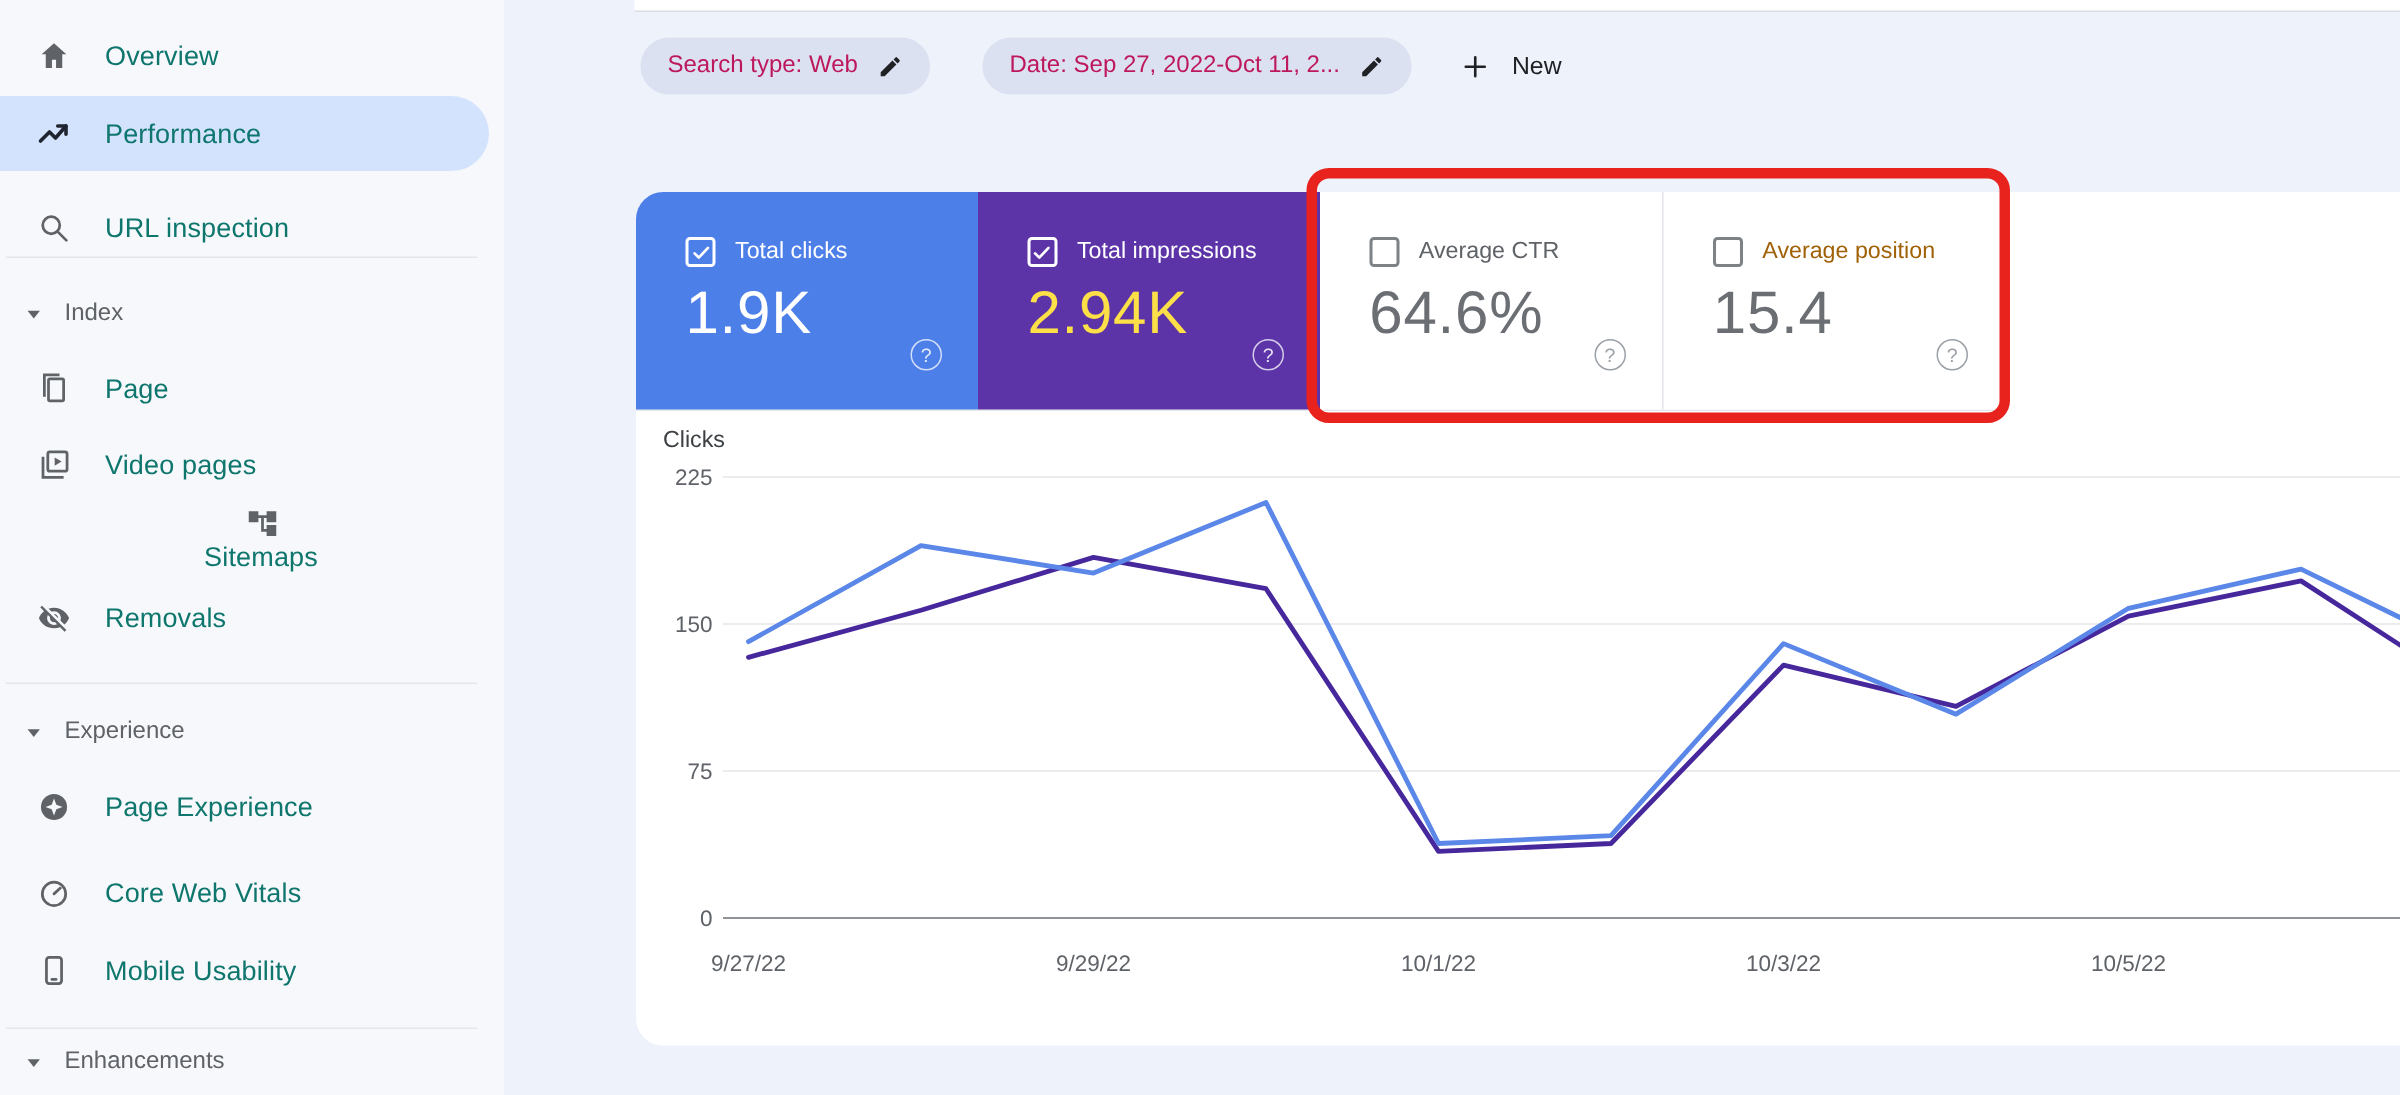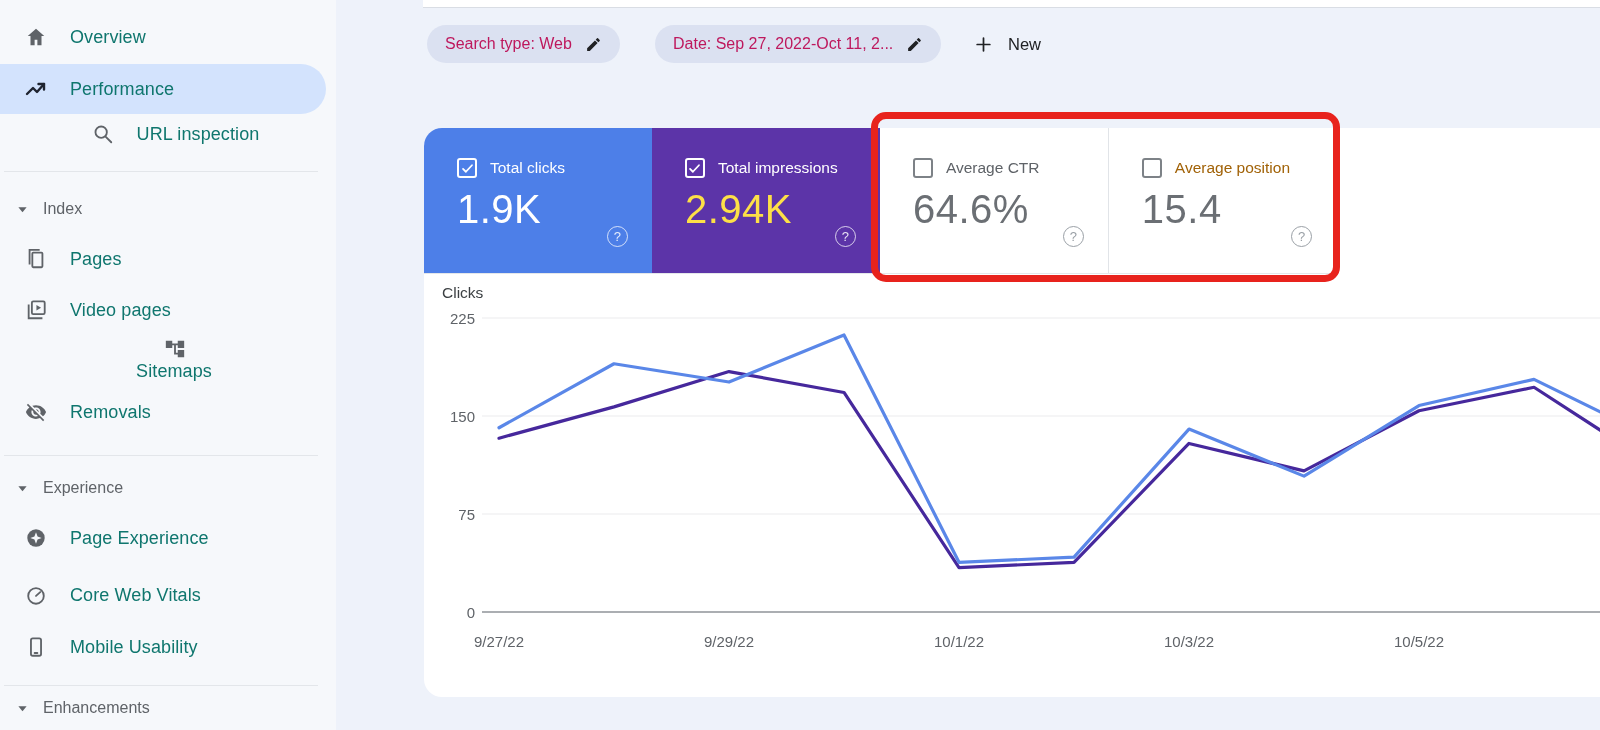--- a/index.html
+++ b/index.html
@@ -57,21 +57,21 @@
     </div>
     <div class="nav-item selected" style="top: 64px;">
       <span class="ic">
         <svg width="24" height="24" viewBox="0 0 24 24">
           <path d="M3 17l6-6 4 4 7-8" fill="none" stroke="#1f2430" stroke-width="2.4" stroke-linecap="round" stroke-linejoin="round"></path>
           <path d="M14.5 7H20v5.5" fill="none" stroke="#1f2430" stroke-width="2.4" stroke-linecap="round" stroke-linejoin="round"></path>
         </svg>
       </span>
       <span class="lbl">Performance</span>
     </div>
-    <div class="nav-item" style="top: 110px; justify-content: center;">
+    <div class="nav-item" style="top: 128px;">
       <span class="ic">
         <svg width="22" height="22" viewBox="0 0 24 24">
           <circle cx="10" cy="10" r="6.2" fill="none" stroke="#5f6368" stroke-width="2"></circle>
           <path d="M14.8 14.8L21 21" stroke="#5f6368" stroke-width="2" stroke-linecap="round"></path>
         </svg>
       </span>
       <span class="lbl">URL inspection</span>
     </div>
     <div class="nav-divider" style="top: 171px;"></div>
     <div class="nav-header" style="top: 197px;">
@@ -82,21 +82,21 @@
       </span>
       <span class="lbl">Index</span>
     </div>
     <div class="nav-item" style="top: 235px;">
       <span class="ic">
         <svg width="22" height="22" viewBox="0 0 24 24">
           <path d="M16 1H4v17h2V3h10z" fill="#5f6368"></path>
           <rect x="8" y="5" width="11" height="16" rx="1" fill="none" stroke="#5f6368" stroke-width="2"></rect>
         </svg>
       </span>
-      <span class="lbl">Pages</span>
+      <span class="lbl">Page</span>
     </div>
     <div class="nav-item" style="top: 286px;">
       <span class="ic">
         <svg width="22" height="22" viewBox="0 0 24 24">
           <path d="M4 6v15h15" fill="none" stroke="#5f6368" stroke-width="2"></path>
           <rect x="7.5" y="2.5" width="14" height="14" rx="1.5" fill="none" stroke="#5f6368" stroke-width="2"></rect>
           <path d="M12.5 6.5l5 3-5 3z" fill="#5f6368"></path>
         </svg>
       </span>
       <span class="lbl">Video pages</span>

